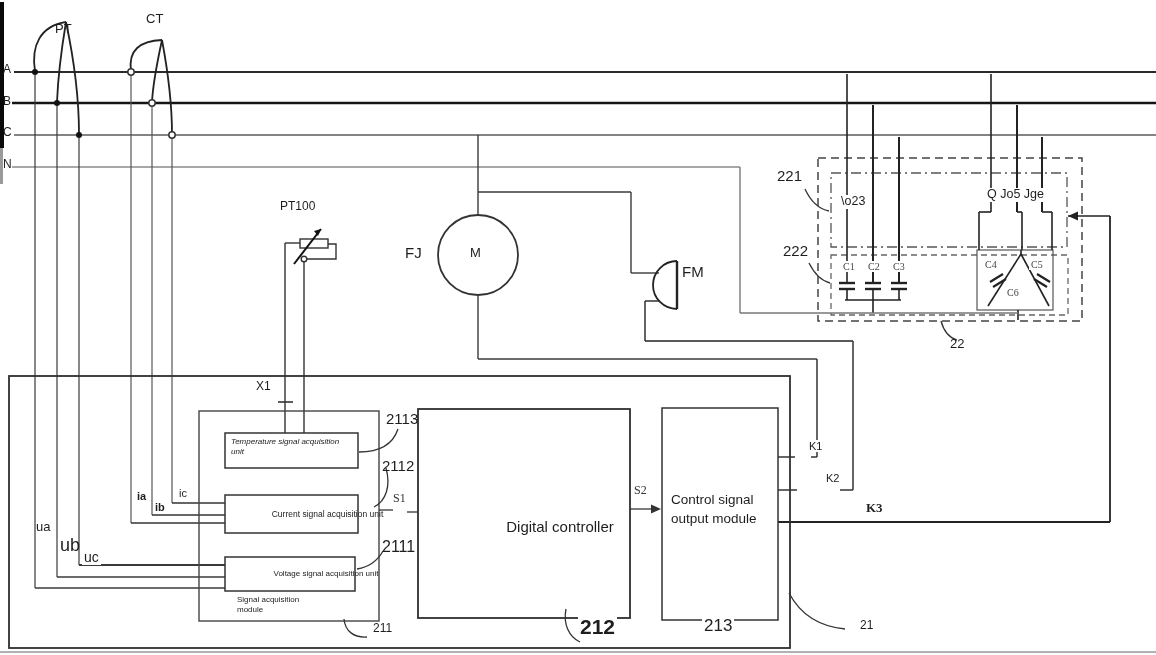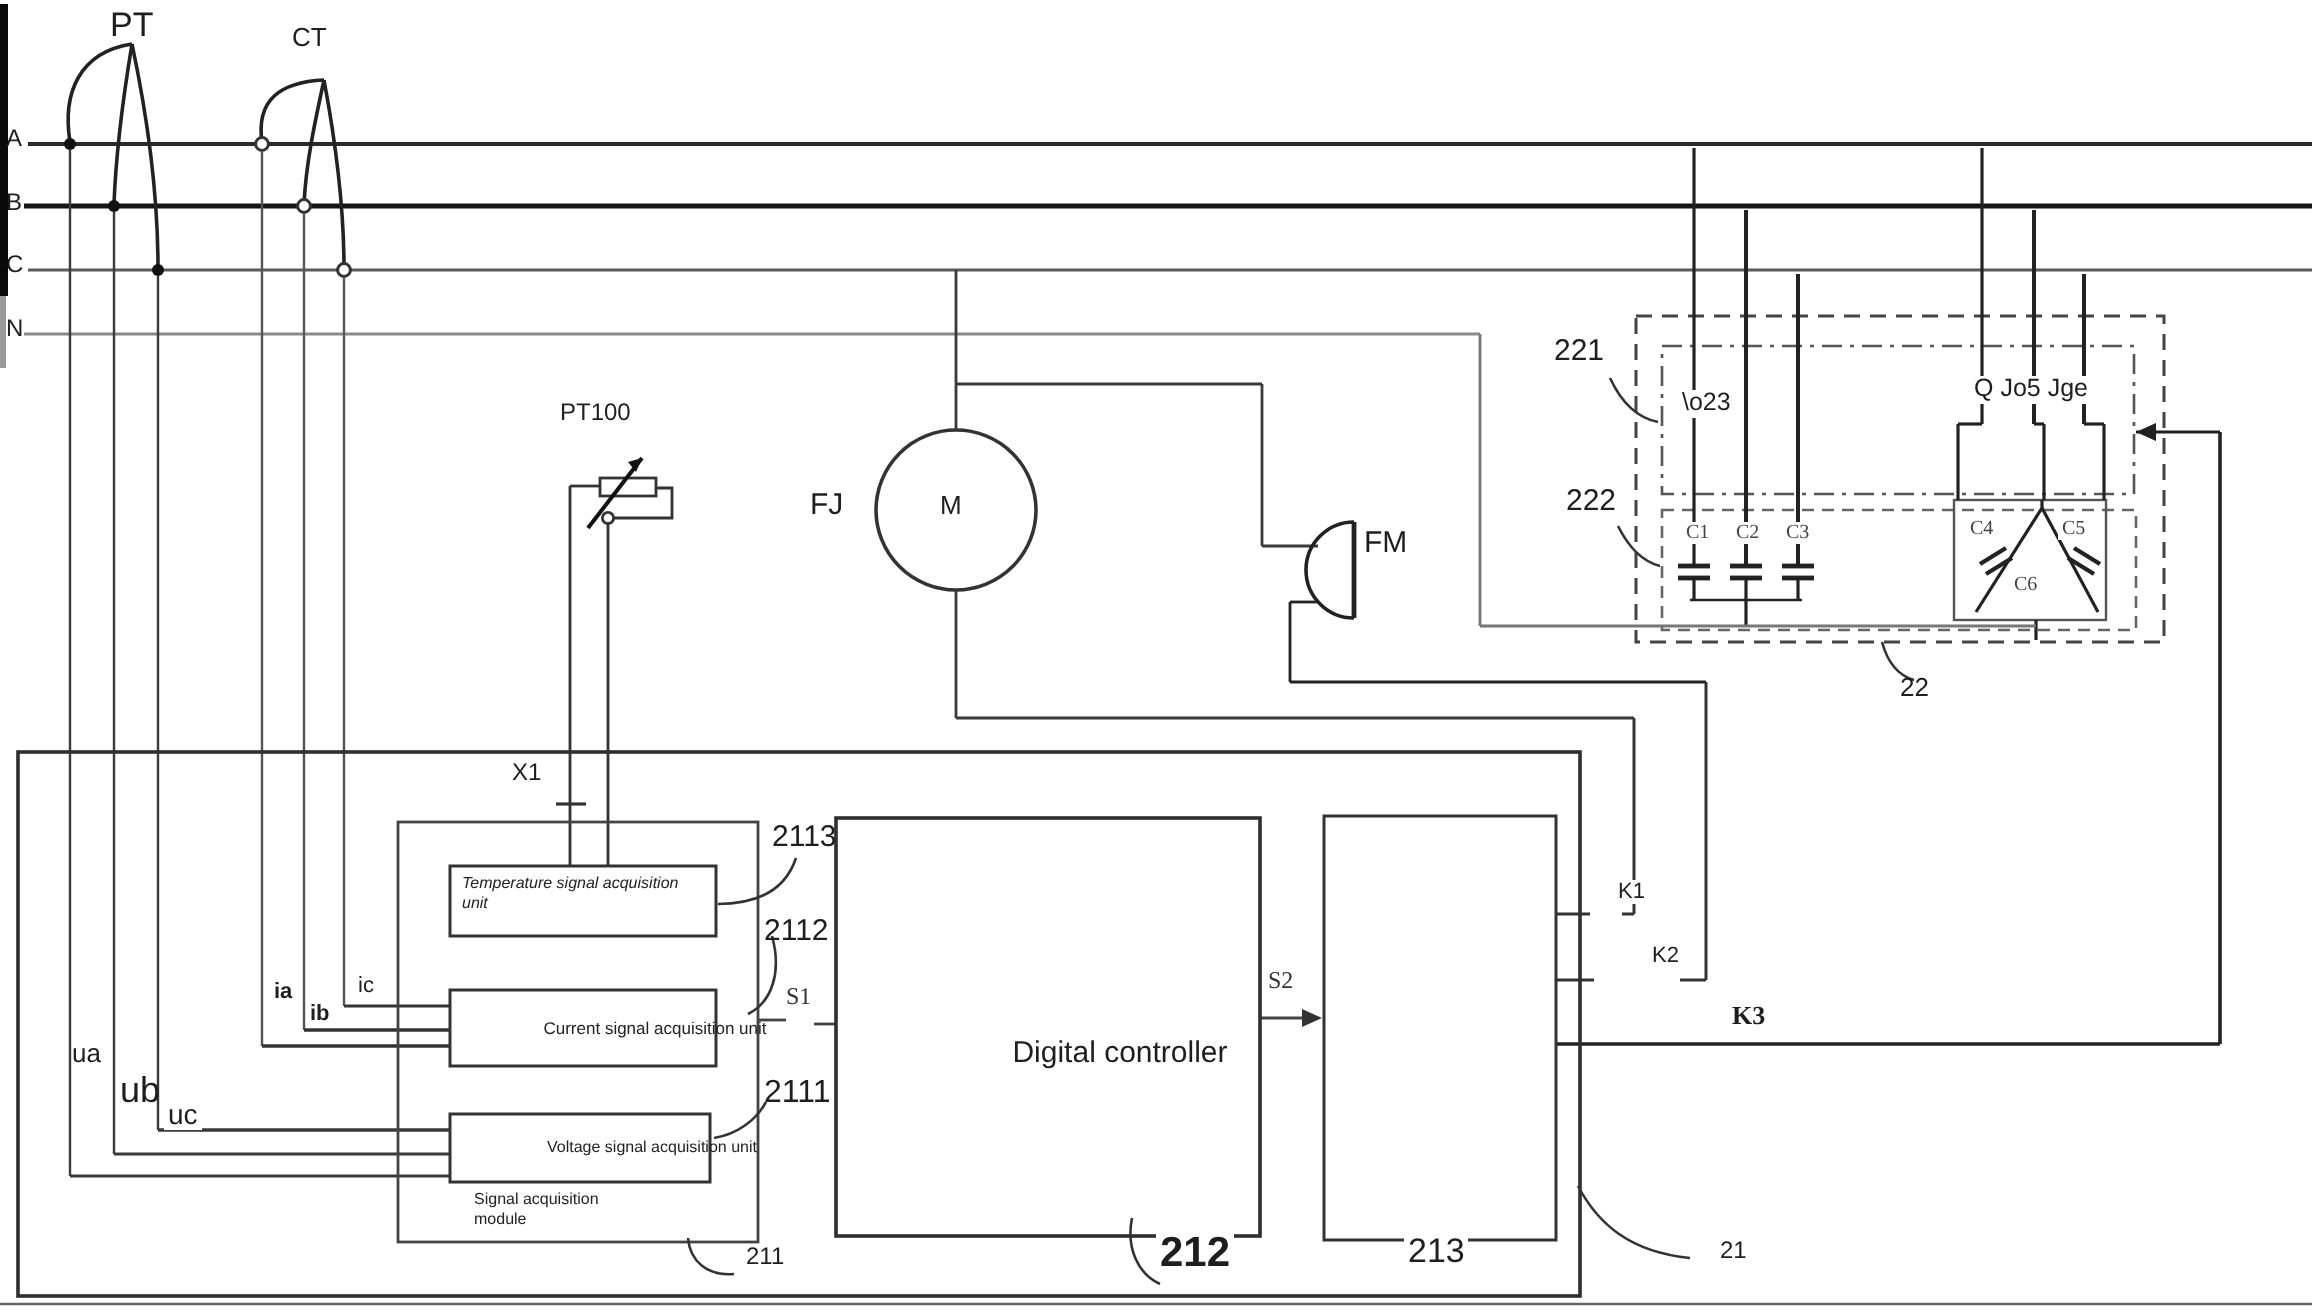--- a/index.html
+++ b/index.html
@@ -176,21 +176,21 @@
       <path d="M789,593 C799,612 815,626 845,629"></path>
       <path d="M941,321 C944,332 950,338 957,340"></path>
       <path d="M805,189 C811,202 819,209 829,211"></path>
       <path d="M809,263 C815,275 822,281 830,283"></path>
     </g>
 
     <line x1="0" y1="652" x2="1156" y2="652" stroke="#666" stroke-width="1.2"></line>
   </g>
 </svg>
 
-<div class="lbl" style="left:55px;top:4px;font-size:17px;">PT</div>
+<div class="lbl" style="left:55px;top:22px;font-size:13px;">PT</div>
 <div class="lbl" style="left:146px;top:12px;font-size:13px;">CT</div>
 
 <div class="lbl" style="left:3px;top:63px;font-size:12px;">A</div>
 <div class="lbl" style="left:3px;top:95px;font-size:12px;">B</div>
 <div class="lbl" style="left:3px;top:126px;font-size:12px;">C</div>
 <div class="lbl" style="left:3px;top:158px;font-size:12px;">N</div>
 
 <div class="lbl" style="left:280px;top:200px;font-size:12px;">PT100</div>
 <div class="lbl" style="left:256px;top:380px;font-size:12px;">X1</div>
 
@@ -217,20 +217,21 @@
 
 <div class="lbl" style="left:36px;top:520px;font-size:13px;">ua</div>
 <div class="lbl" style="left:60px;top:536px;font-size:18px;">ub</div>
 <div class="lbl wbg" style="left:82px;top:550px;font-size:14px;">uc</div>
 
 <div class="unit-text" style="left:231px;top:437px;width:122px;text-align:left;font-style:italic;">Temperature signal acquisition unit</div>
 <div class="unit-text ctr" style="left:227px;top:495px;width:129px;height:38px;font-size:8.5px;">Current signal acquisition unit</div>
 <div class="unit-text ctr" style="left:227px;top:557px;width:126px;height:34px;">Voltage signal acquisition unit</div>
 <div class="unit-text" style="left:237px;top:595px;width:80px;">Signal acquisition module</div>
 <div class="lbl ctr" style="left:418px;top:409px;width:212px;height:237px;font-size:15px;">Digital controller</div>
+<div class="unit-text" style="left:671px;top:491px;width:106px;font-size:13.5px;line-height:1.4;color:#1e1e1e;">Control signal output module</div>
 
 <div class="lbl serif wbg" style="left:391px;top:492px;font-size:12px;color:#333;text-align:center;">S1</div>
 <div class="lbl serif" style="left:634px;top:484px;font-size:12px;color:#333;">S2</div>
 <div class="lbl wbg" style="left:807px;top:440px;font-size:11px;">K1</div>
 <div class="lbl wbg" style="left:824px;top:472px;font-size:11px;">K2</div>
 <div class="lbl serif" style="left:866px;top:501px;font-size:13px;font-weight:bold;">K3</div>
 
 <div class="lbl" style="left:386px;top:411px;font-size:15px;">2113</div>
 <div class="lbl" style="left:382px;top:458px;font-size:15px;">2112</div>
 <div class="lbl" style="left:382px;top:538px;font-size:16px;">2111</div>

